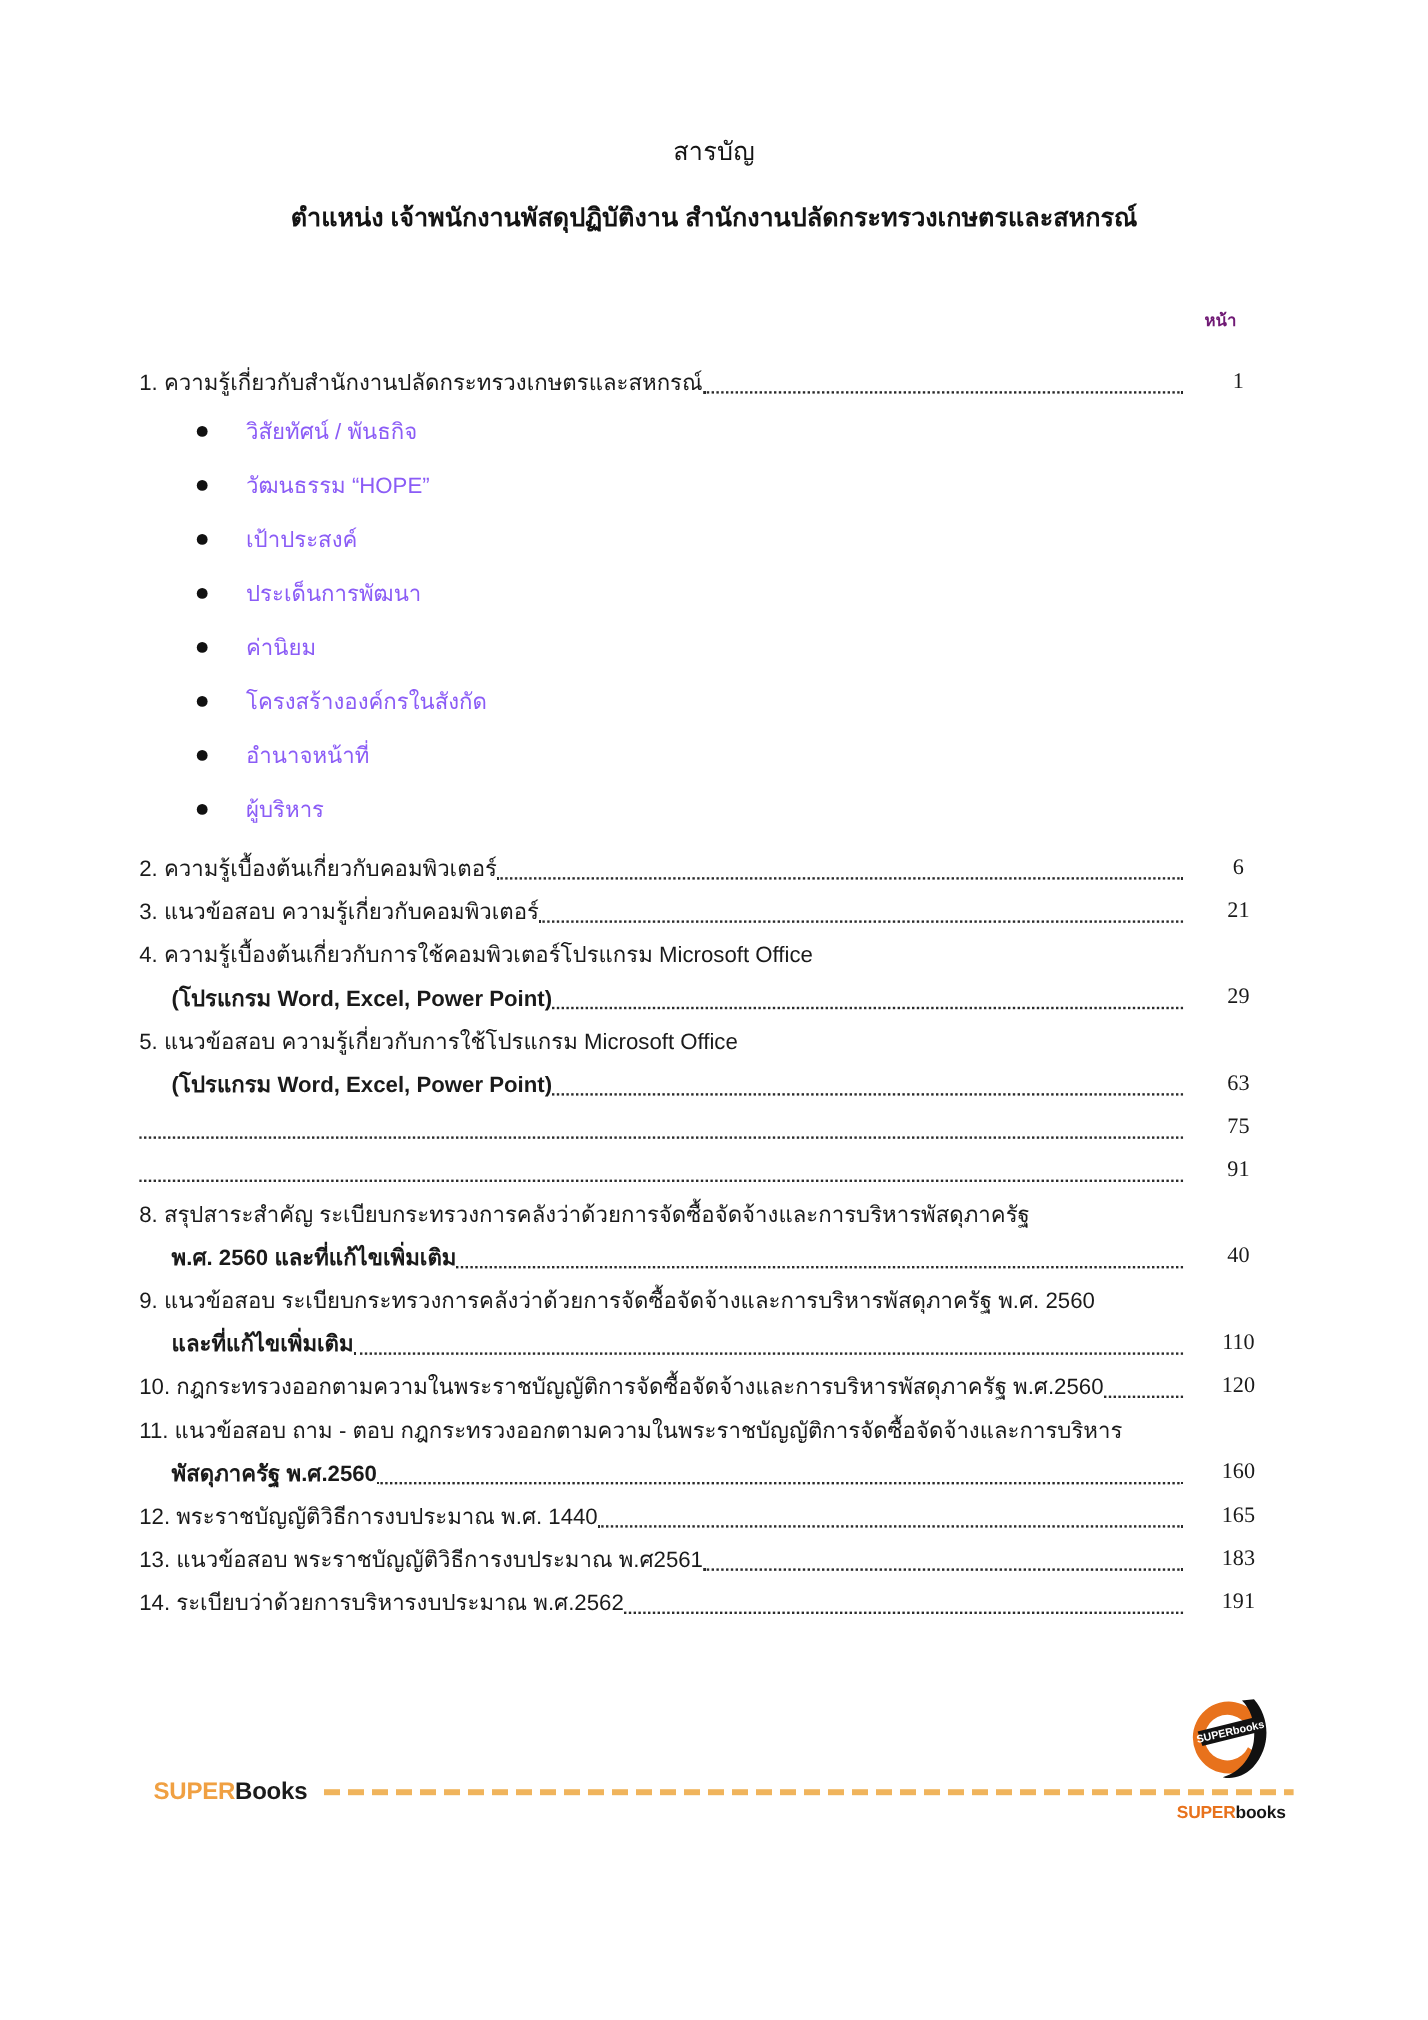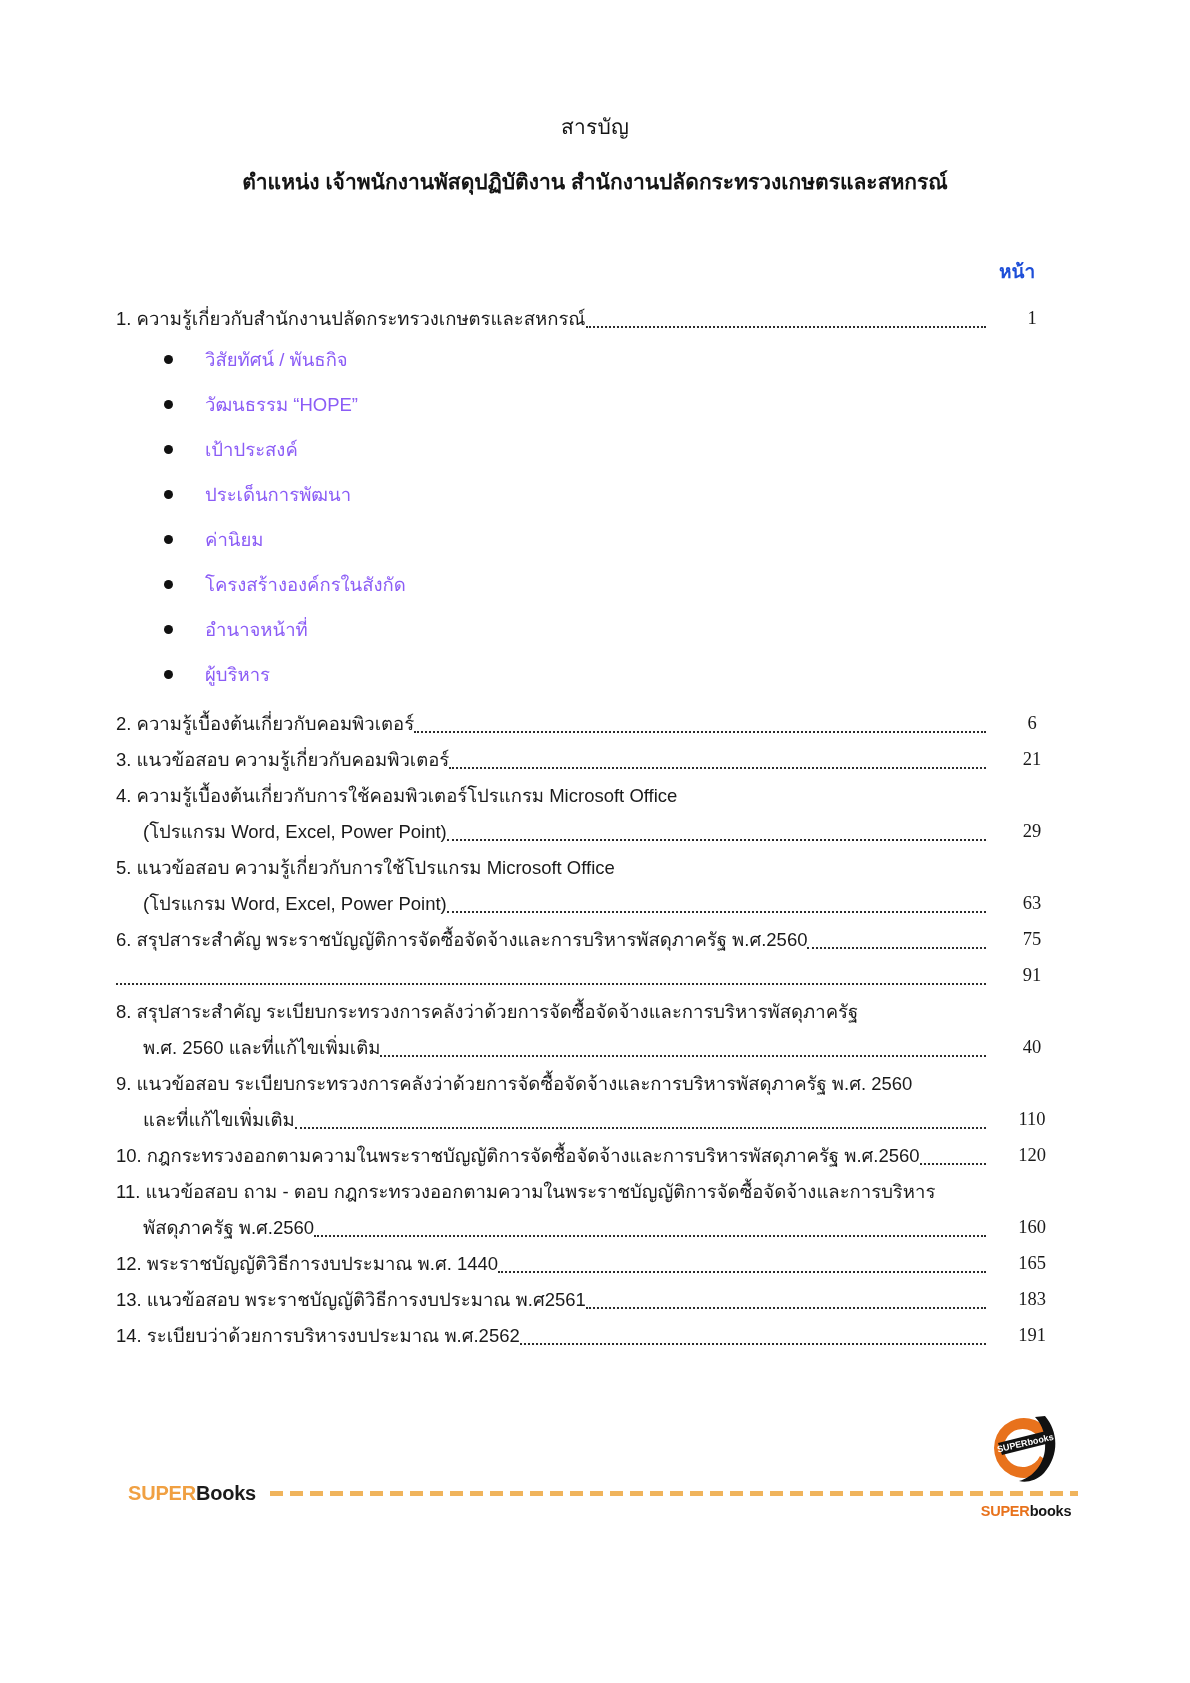--- a/index.html
+++ b/index.html
@@ -45,23 +45,23 @@
     color: #141414;
   }
 
   
   .col-header {
     position: absolute;
     top: 256px;
     right: 118px;
     width: 110px;
     text-align: center;
-    font-size: 19px;
+    font-size: 14px;
     font-weight: 700;
-    color: #1d4ed8;
+    color: #701a75;
   }
 
   
   .toc {
     position: absolute;
     left: 116px;
     right: 112px;
     top: 298px;
   }
 
@@ -73,21 +73,21 @@
     margin-bottom: 1px;
   }
 
   .toc-label {
     font-size: 18.5px;
     line-height: 1.5;
     white-space: nowrap;
     color: #1a1a1a;
     flex: 0 0 auto;
   }
-  .toc-label.indent { padding-left: 27px; }
+  .toc-label.indent { padding-left: 27px; font-weight: bold; }
 
   .toc-leader {
     flex: 1 1 auto;
     min-width: 6px;
     position: relative;
     height: 18px;
     overflow: hidden;
   }
   .toc-leader::before {
     content: "";
@@ -283,21 +283,20 @@
         <span class="toc-label">5. แนวข้อสอบ ความรู้เกี่ยวกับการใช้โปรแกรม Microsoft Office</span>
         <span class="toc-leader blank"></span>
         <span class="toc-page empty"></span>
       </div>
       <div class="toc-row toc-cont">
         <span class="toc-label indent">(โปรแกรม Word, Excel, Power Point)</span>
         <span class="toc-leader"></span>
         <span class="toc-page">63</span>
       </div>
       <div class="toc-row">
-        <span class="toc-label">6. สรุปสาระสำคัญ พระราชบัญญัติการจัดซื้อจัดจ้างและการบริหารพัสดุภาครัฐ พ.ศ.2560</span>
         <span class="toc-leader"></span>
         <span class="toc-page">75</span>
       </div>
       <div class="toc-row">
         <span class="toc-leader"></span>
         <span class="toc-page">91</span>
       </div>
       <div class="toc-row">
         <span class="toc-label">8. สรุปสาระสำคัญ ระเบียบกระทรวงการคลังว่าด้วยการจัดซื้อจัดจ้างและการบริหารพัสดุภาครัฐ</span>
         <span class="toc-leader blank"></span>

